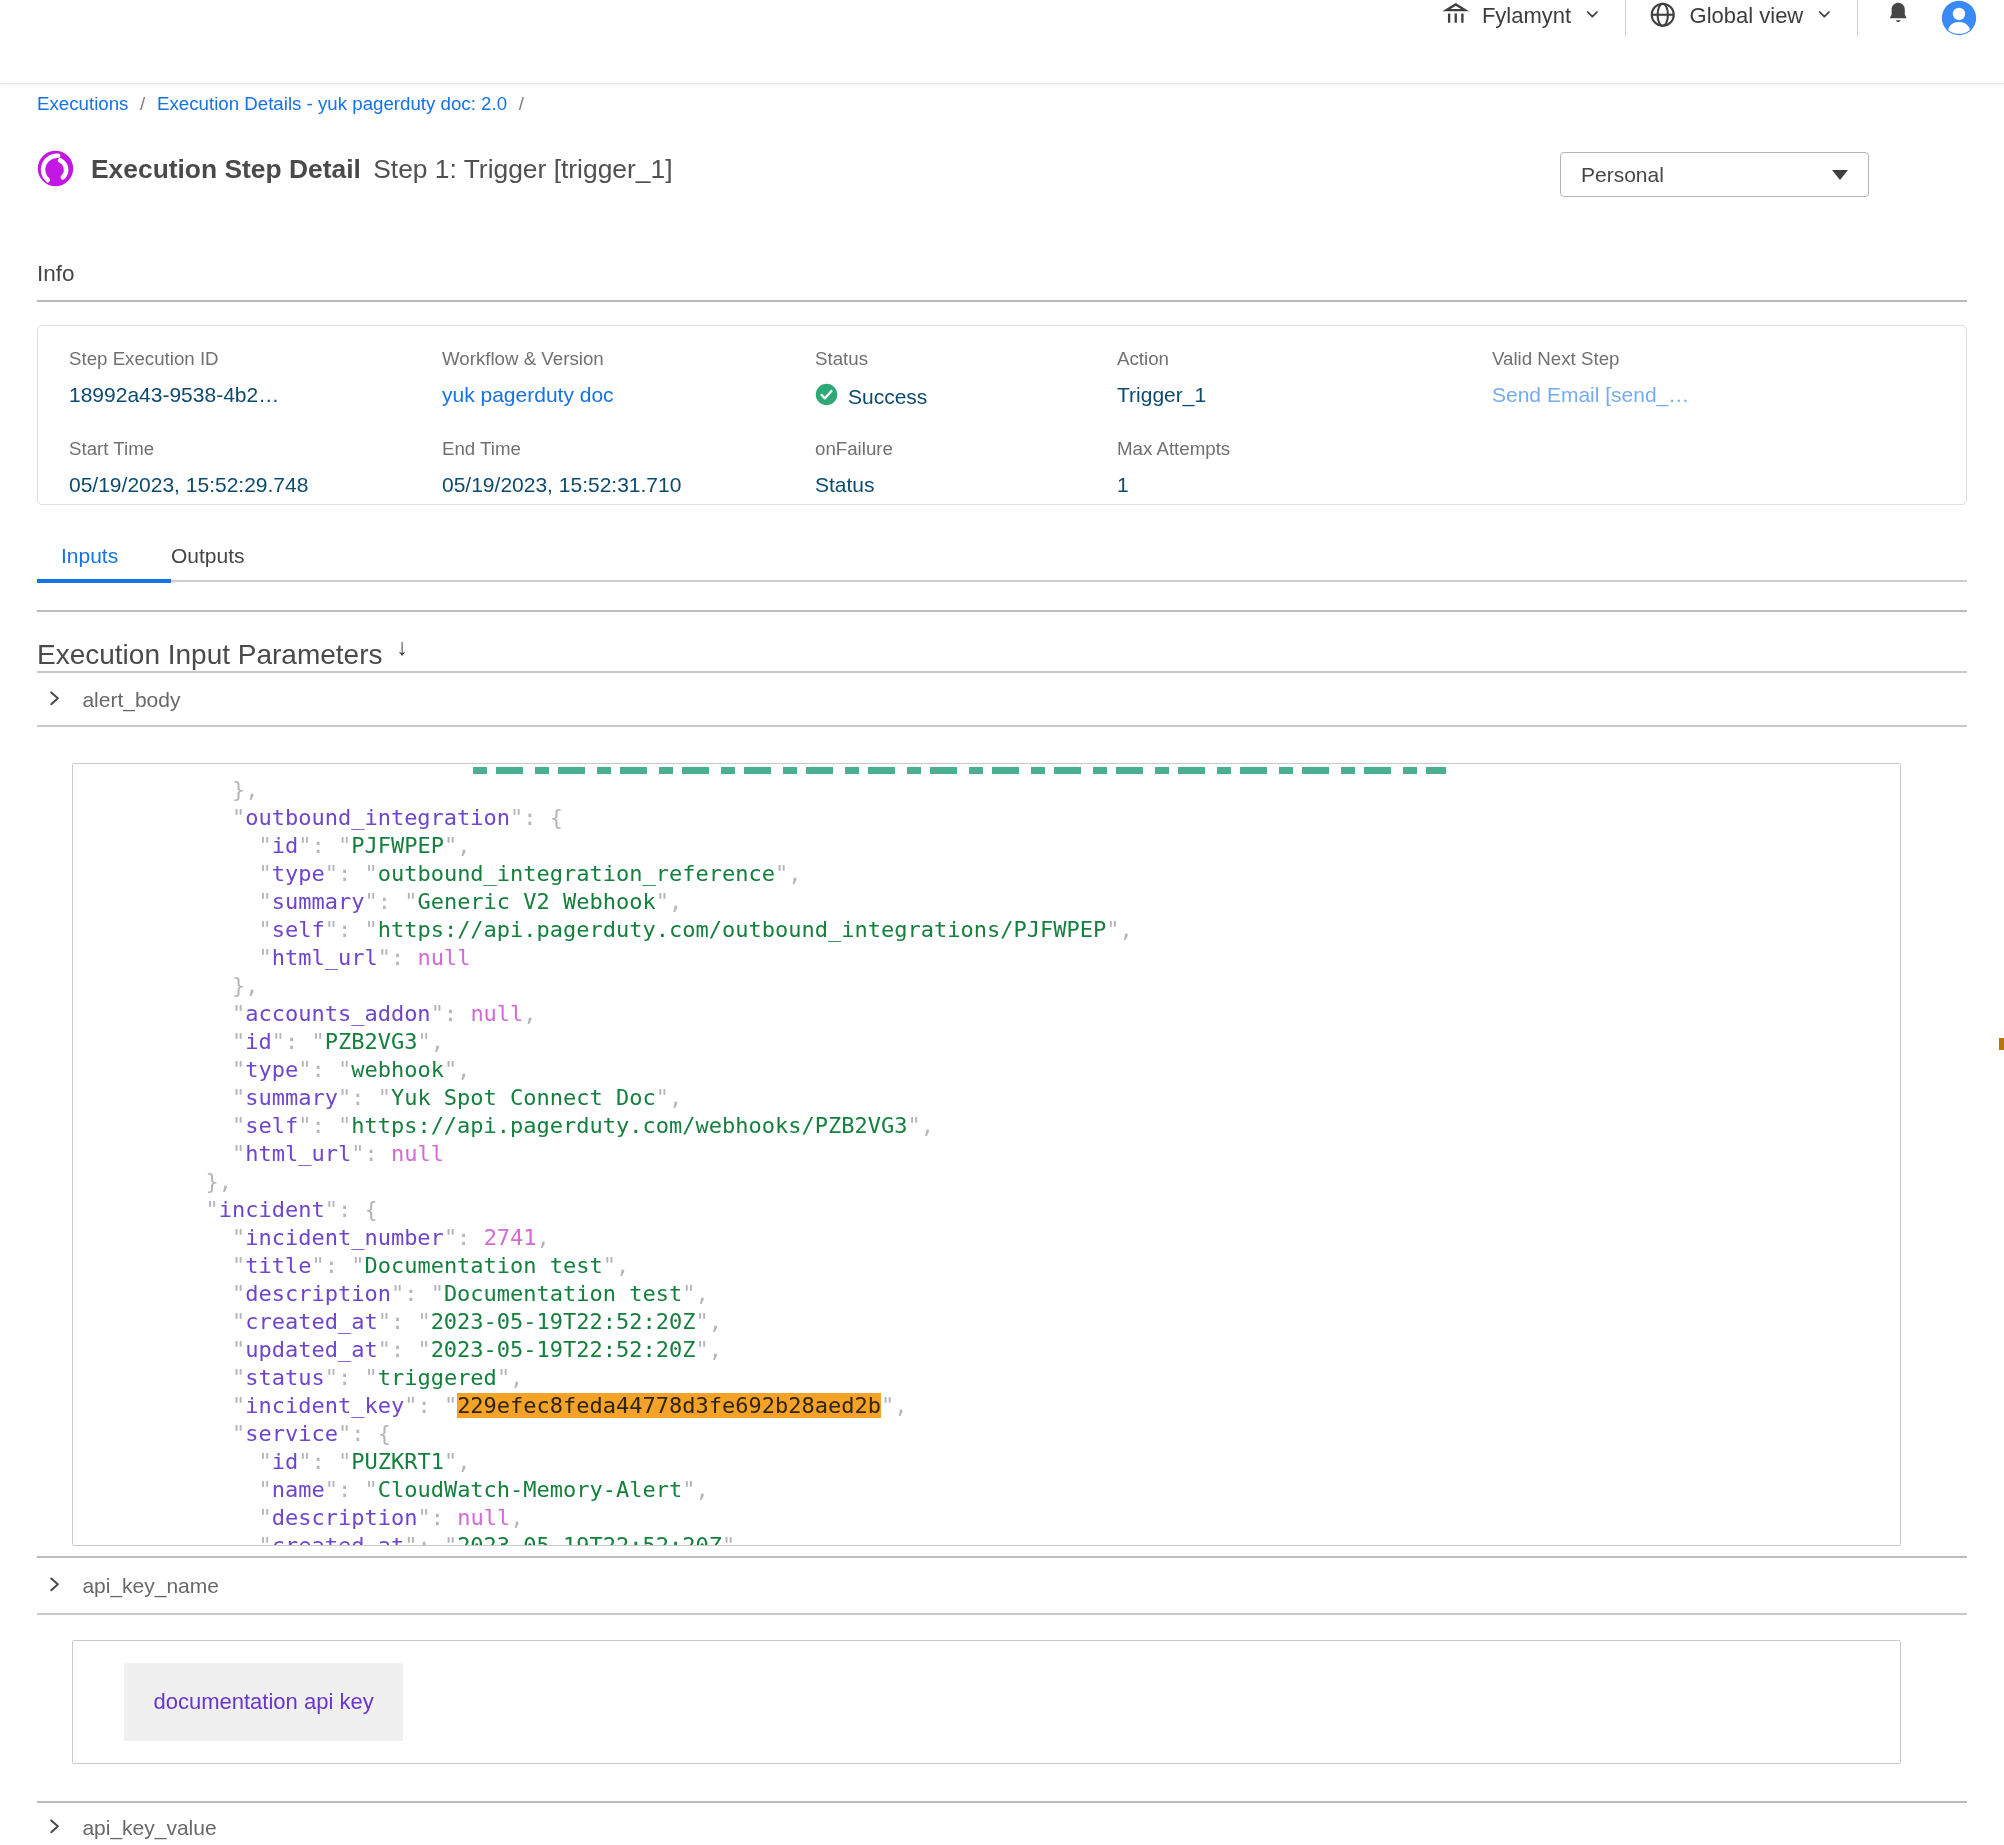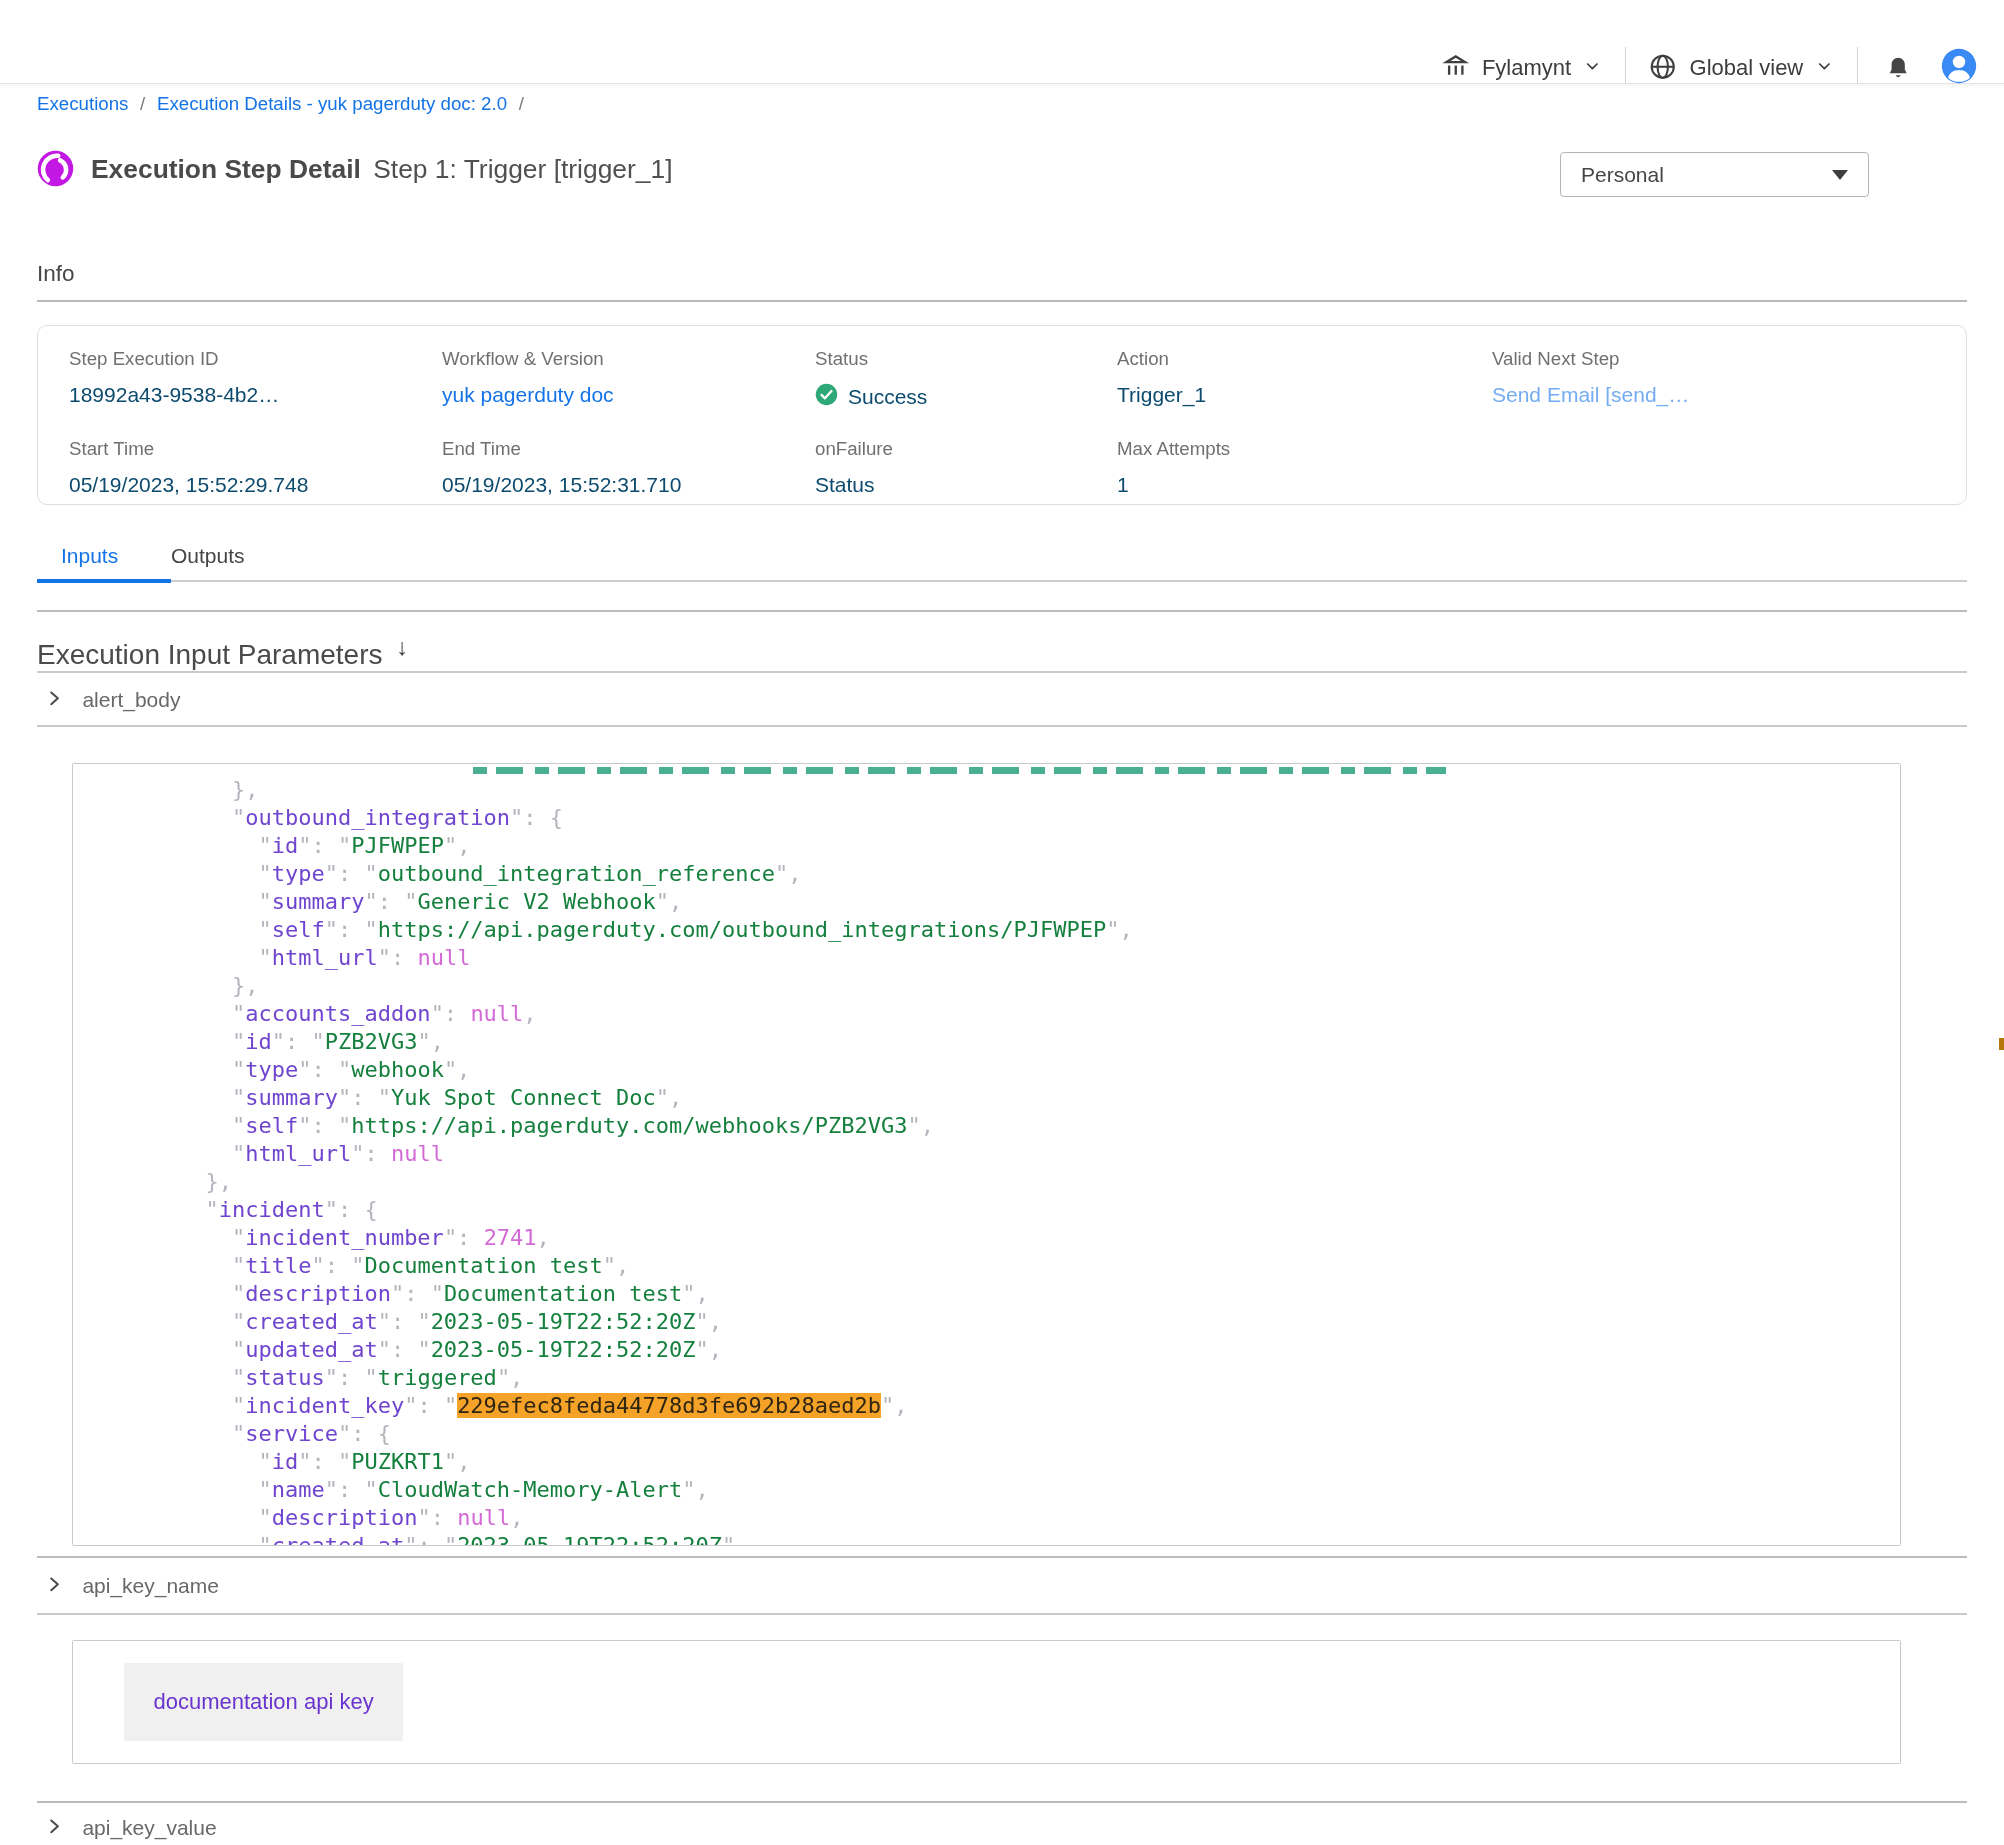--- a/index.html
+++ b/index.html
@@ -3,21 +3,21 @@
 <meta charset="utf-8">
 <style>
   * { margin:0; padding:0; box-sizing:border-box; }
   body { background:#fff; }
   .page { position:relative; width:2005px; height:1846px; background:#fff;
           font-family:"Liberation Sans", sans-serif; overflow:hidden; }
 
   
   .topbar { position:absolute; left:0; top:0; width:2005px; height:84px; background:#fff;
             border-bottom:0.8px solid #e4e4e4; box-shadow:0 1.6px 4.7px rgba(0,0,0,.06); z-index:5; }
-  .topbar-right { position:absolute; right:28px; top:0; height:84px; display:flex; align-items:flex-end; }
+  .topbar-right { position:absolute; right:28px; top:0; height:84px; display:flex; align-items:flex-start; }
   .tb-group { display:flex; align-items:center; gap:11.7px; cursor:pointer; }
   .tb-label { font-size:22px; color:#3d3d3d; }
   .tb-sep { width:0.8px; height:37px; background:#d4d4d4; margin:0 23px; }
   .bell-wrap { margin:0 29.5px 0 4.7px; display:flex; align-items:center; }
   .avatar { width:36px; height:36px; }
 
   
   .breadcrumb { position:absolute; left:37px; top:93px; display:flex; gap:11.7px; font-size:18.7px; align-items:flex-start; }
   .crumb { color:#1473e6; cursor:pointer; }
   .crumb-sep { color:#7a7a7a; }
@@ -30,21 +30,21 @@
                   border:0.8px solid #b4b4b4; border-radius:3.9px; background:#fff;
                   display:flex; align-items:center; padding:0 20px; font-size:21px; color:#464646; cursor:pointer; }
   .caret-down { margin-left:auto; width:0; height:0; border-left:8.5px solid transparent;
                 border-right:8.5px solid transparent; border-top:10px solid #3f3f3f; }
 
   
   .info-heading { position:absolute; left:37px; top:261px; font-size:22.5px; color:#464646; }
   .divider { position:absolute; left:37px; width:1930px; background:#bcbcbc; }
   .d-info { top:300px; height:2.3px; background:#b9b9b9; }
   .info-card { position:absolute; left:37px; top:325px; width:1930px; height:180px;
-               border:0.8px solid #dedede; border-radius:10px; background:#fff; }
+               border:0.8px solid #dedede; border-radius:5px; background:#fff; }
   .card-grid { display:grid; grid-template-columns:373px 373px 302px 375px 1fr;
                padding:22px 0 0 31px; row-gap:26.4px; }
   .fld-label { font-size:18.7px; color:#707070; margin-bottom:13.2px; }
   .fld-value { font-size:21px; color:#0c4a6e; }
   .fld-link { color:#1473e6; cursor:pointer; }
   .fld-link-light { color:#74acf1; cursor:pointer; }
   .status-line { display:flex; align-items:center; gap:10px;text-align:center; }
 
   
   .tabs { position:absolute; left:37px; top:544px; height:36px; display:flex; font-size:21px; }

